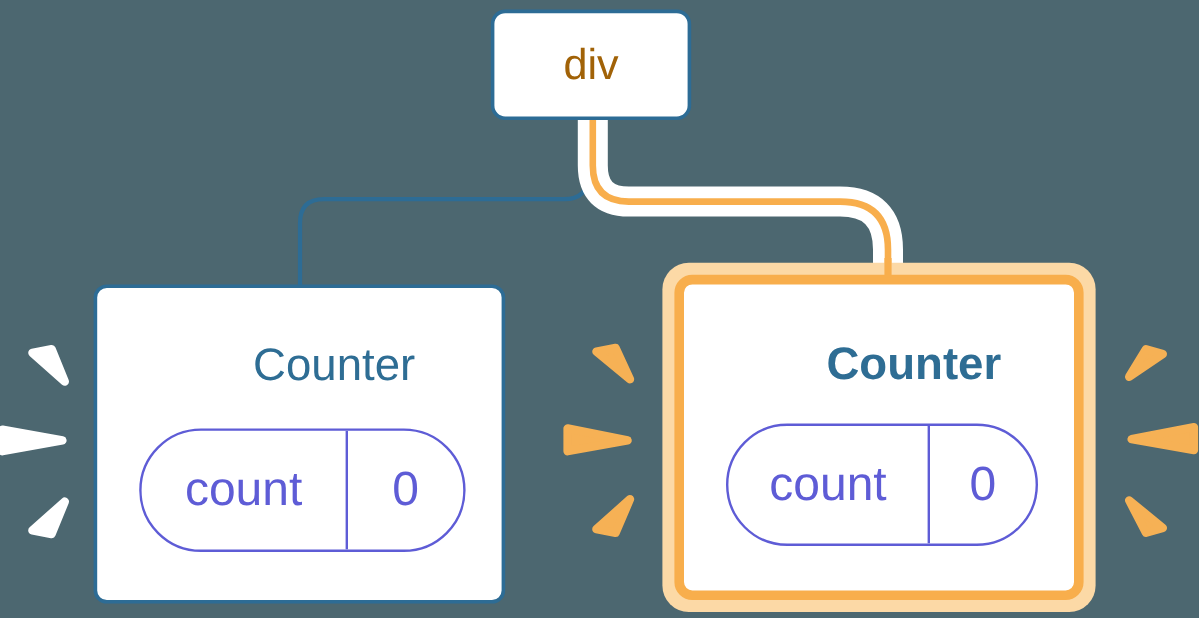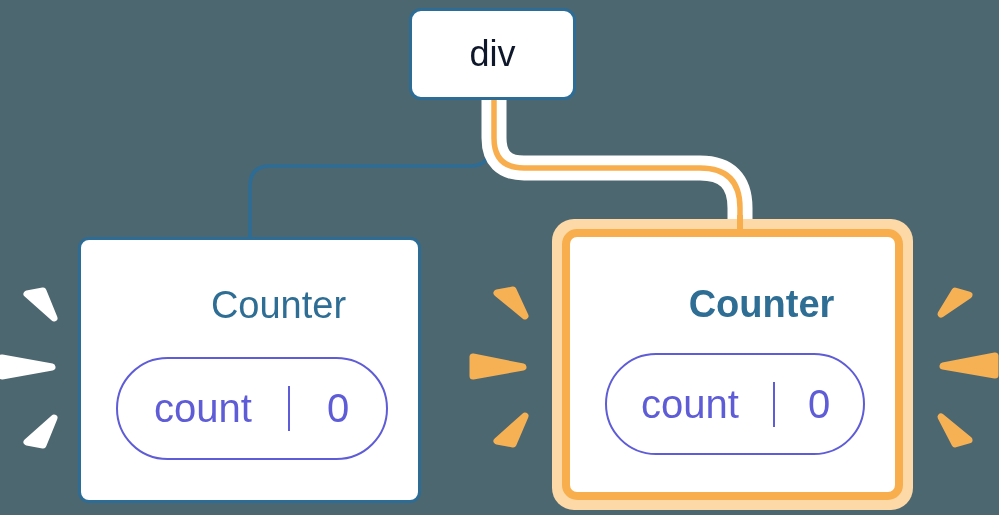--- a/index.html
+++ b/index.html
@@ -29,21 +29,21 @@
   }
   #node-div {
     left: 409px; top: 8px;
     width: 167px; height: 92px;
     border: 3px solid #2d6c95;
     border-radius: 12px;
     display: flex;
     align-items: center;
     justify-content: center;
     font-size: 36px;
-    color: #0f172a;
+    color: #a16207;
   }
   #counter-left {
     left: 78px; top: 237px;
     width: 343px; height: 266px;
     border: 3px solid #2d6c95;
     border-radius: 11px;
   }
   #counter-right-outer {
     position: absolute;
     left: 552px; top: 219px;
@@ -74,21 +74,20 @@
   #counter-left .counter-title { top: 46px; font-weight: 500; }
   #counter-right-outer .counter-title { top: 66px; font-weight: 700; }
   .state-pill {
     position: absolute;
     background: #ffffff;
     border: 2.5px solid #5e5cd6;
     border-radius: 60px;
     display: flex;
     box-sizing: border-box;
     overflow: hidden;
-    align-items: center;
   }
   #counter-left .state-pill {
     left: 35px; top: 117px;
     width: 272px; height: 103px;
   }
   #counter-right-outer .state-pill {
     left: 53px; top: 134px;
     width: 260px; height: 102px;
   }
   .pill-key {

